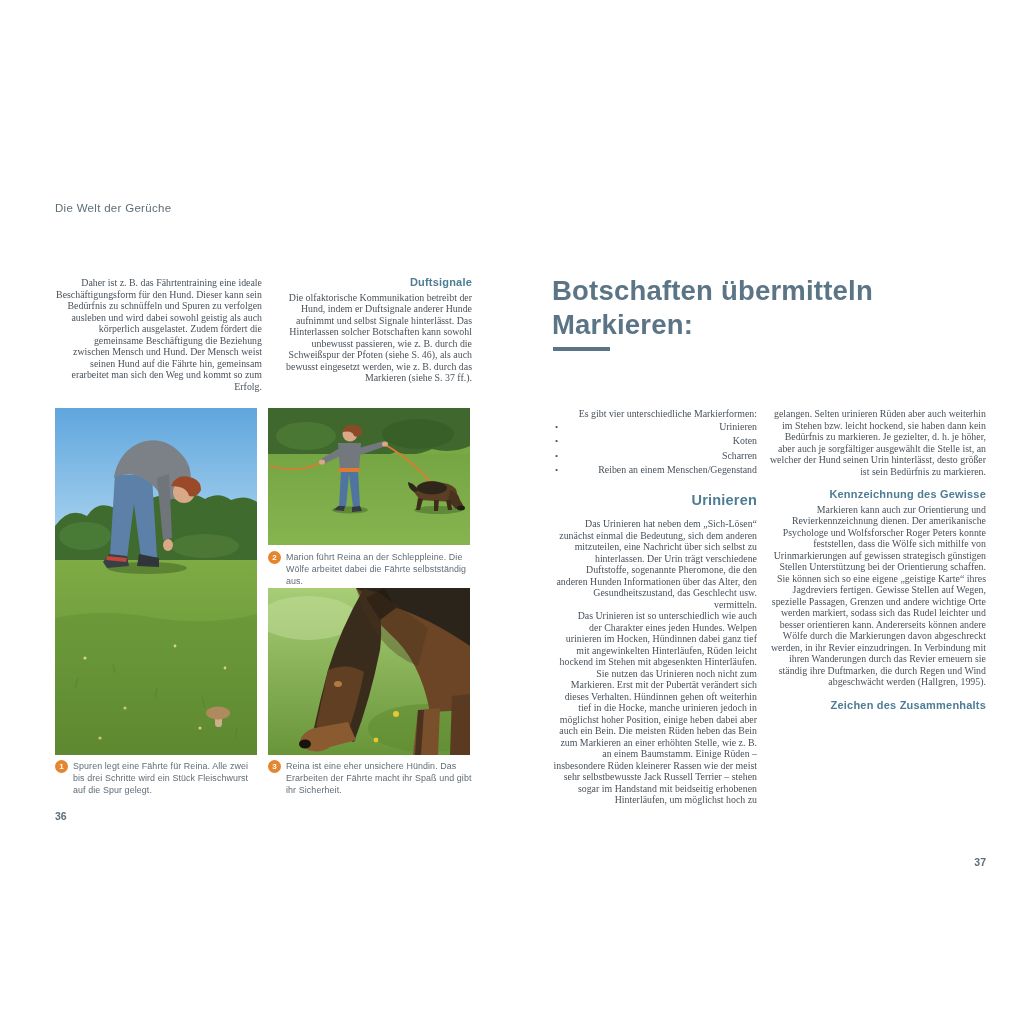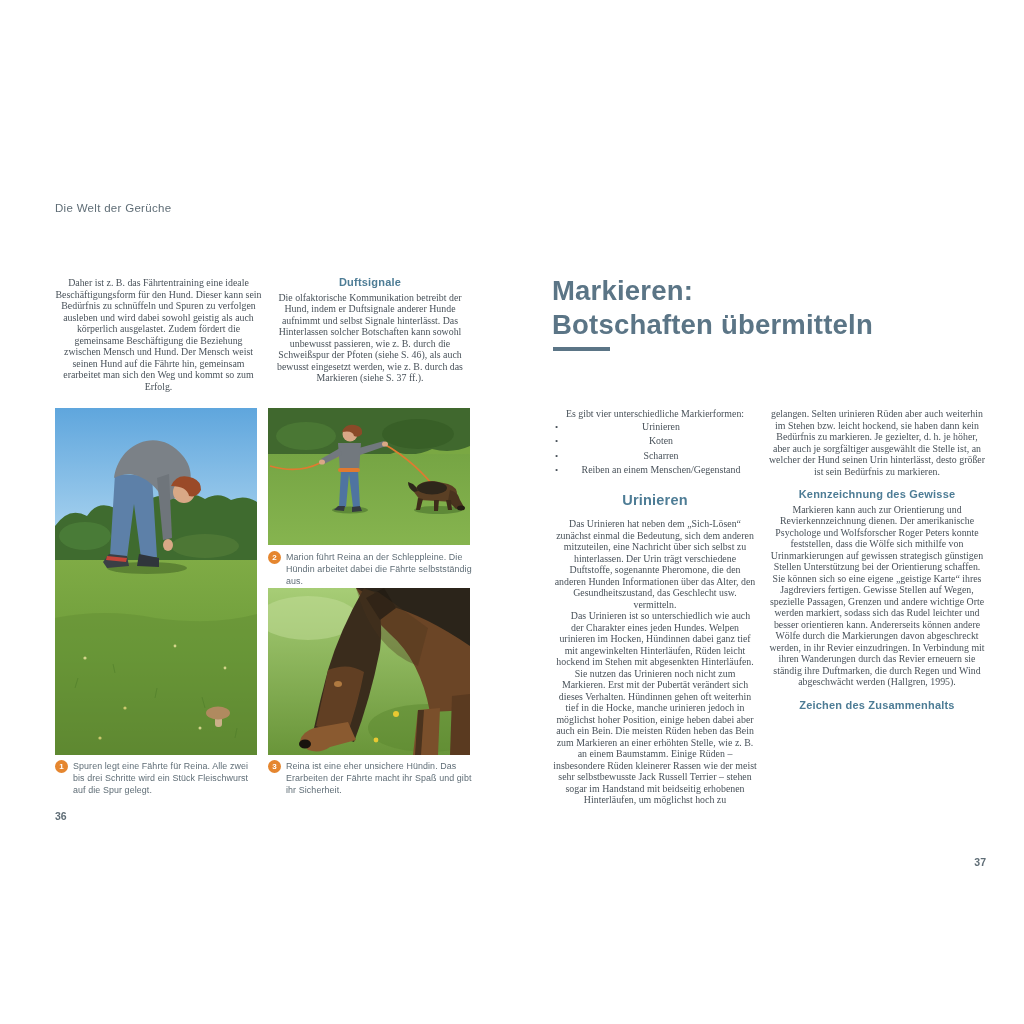--- a/index.html
+++ b/index.html
@@ -15,21 +15,21 @@
   body{font-family:"Liberation Serif", serif;color:var(--body-text);}
   .abs{position:absolute;}
   .spread{position:relative;width:1024px;height:1024px;background:var(--page-bg);}
 
   .running-head{
     left:55px;top:202px;width:300px;
     font-family:"Liberation Sans", sans-serif;
     font-size:11.5px;letter-spacing:.3px;color:var(--caption-gray);
   }
 
-  .bodycol{font-size:9.9px;line-height:11.5px;text-align:center;}
+  .bodycol{font-size:9.9px;line-height:11.5px;text-align:right;}
   .bodycol p{margin:0;}
   .col-left-1{left:55px;top:277px;width:207px;}
   .col-left-2{left:268px;top:277px;width:204px;}
 
   .subhead{
     font-family:"Liberation Sans", sans-serif;font-weight:bold;
     font-size:11px;letter-spacing:.2px;color:var(--heading-teal);
     margin:0 0 3px 0;
   }
 
@@ -232,32 +232,32 @@
       </g>
     </svg>
   </div>
 
   <div class="abs caption caption1">
     <span class="cap-badge">1</span>
     <span class="cap-body">Spuren legt eine Fährte für Reina. Alle zwei bis drei Schritte wird ein Stück Fleischwurst auf die Spur gelegt.</span>
   </div>
   <div class="abs caption caption2">
     <span class="cap-badge">2</span>
-    <span class="cap-body">Marion führt Reina an der Schleppleine. Die Hündin arbeitet dabei die Fährte selbstständig aus.</span>
+    <span class="cap-body">Marion führt Reina an der Schleppleine. Die Wölfe arbeitet dabei die Fährte selbstständig aus.</span>
   </div>
   <div class="abs caption caption3">
     <span class="cap-badge">3</span>
     <span class="cap-body">Reina ist eine eher unsichere Hündin. Das Erarbeiten der Fährte macht ihr Spaß und gibt ihr Sicherheit.</span>
   </div>
 
   <div class="abs folio folio-left">36</div>
 
   <div class="abs big-title">
+    <div>Botschaften übermitteln</div>
     <div>Markieren:</div>
-    <div>Botschaften übermitteln</div>
   </div>
   <div class="abs title-dash"></div>
 
   <div class="abs bodycol col-right-1">
     <p class="intro">Es gibt vier unterschiedliche Markierformen:</p>
     <ul class="marks">
       <li>Urinieren</li>
       <li>Koten</li>
       <li>Scharren</li>
       <li>Reiben an einem Menschen/Gegenstand</li>

